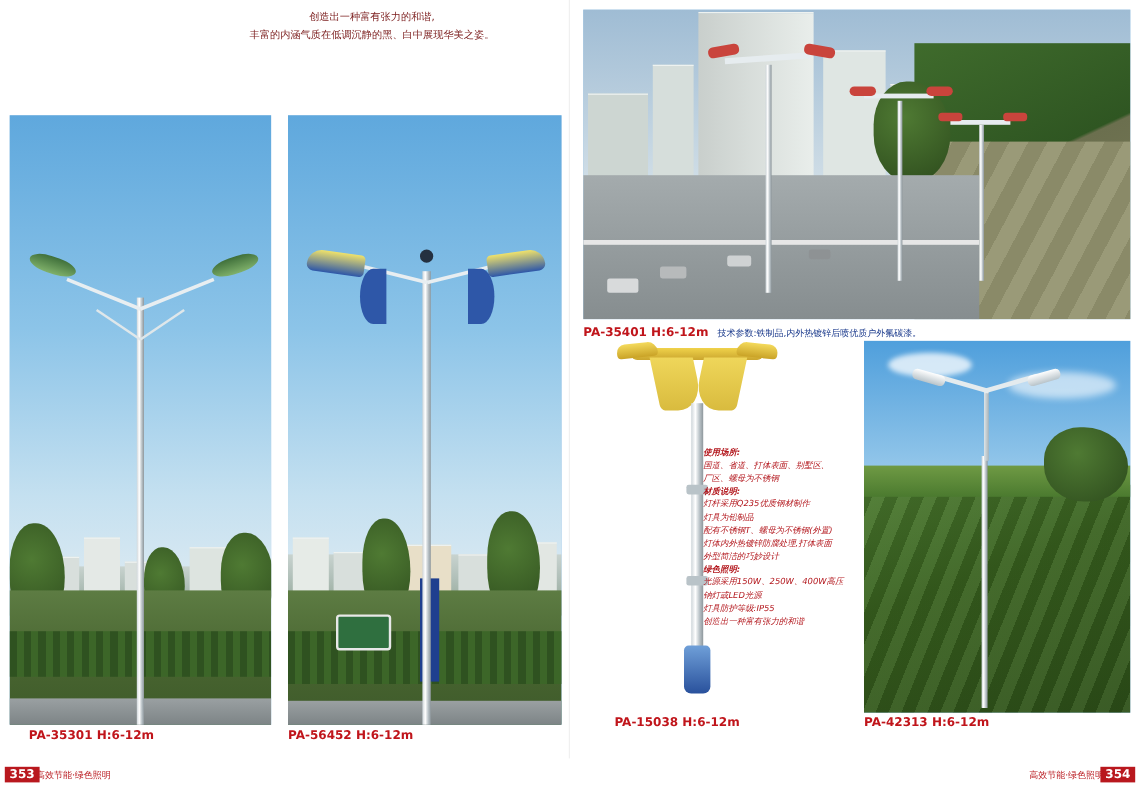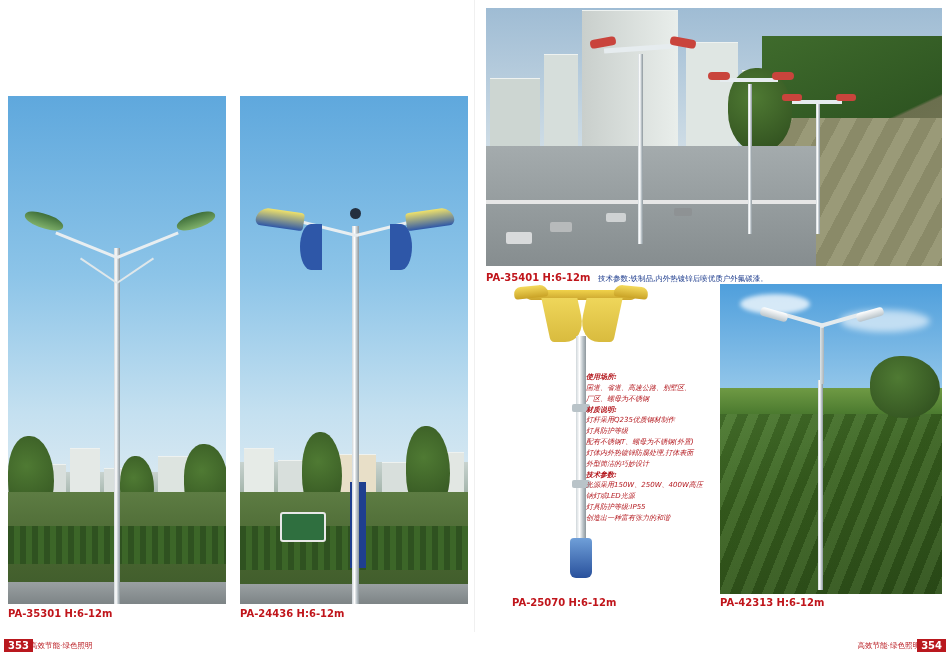--- a/index.html
+++ b/index.html
@@ -139,20 +139,22 @@
     width: 1px;
     background: rgba(0,0,0,0.06);
   }
 </style>
 </head>
 <body>
 
 <div class="page">
 
   <div class="intro">
+    <div>创造出一种富有张力的和谐,</div>
+    <div>丰富的内涵气质在低调沉静的黑、白中展现华美之姿。</div>
   </div>
 
   <div class="photo" style="left:8px; top:96px; width:218px; height:508px;">
     <div class="sky" style="height:78%;"></div>
 
     <div class="cityband" style="top:74%; height:8%;"></div>
     <div class="bldg" style="left:8px; top:355px; width:26px; height:60px;"></div>
     <div class="bldg" style="left:38px; top:368px; width:20px; height:48px;"></div>
     <div class="bldg" style="left:62px; top:352px; width:30px; height:64px; background:#e4e9e6;"></div>
     <div class="bldg" style="left:96px; top:372px; width:18px; height:44px;"></div>
@@ -168,21 +170,21 @@
     <div class="road" style="left:0; bottom:0; width:218px; height:22px;"></div>
 
     <div class="pole" style="left:106px; top:152px; width:6px; height:440px;"></div>
     <div class="arm" style="left:109px; top:160px; width:66px; height:3px; transform:rotate(-22deg);"></div>
     <div class="arm" style="left:109px; top:160px; width:66px; height:3px; transform:rotate(202deg);"></div>
     <div class="arm" style="left:109px; top:186px; width:44px; height:2px; transform:rotate(-34deg); background:#dfe7ea;"></div>
     <div class="arm" style="left:109px; top:186px; width:44px; height:2px; transform:rotate(214deg); background:#dfe7ea;"></div>
     <div class="head" style="left:168px; top:118px; width:40px; height:14px; background:linear-gradient(to bottom,#3f6f3a,#7fb06a); transform:rotate(-18deg);"></div>
     <div class="head" style="left:16px; top:118px; width:40px; height:14px; background:linear-gradient(to bottom,#3f6f3a,#7fb06a); transform:rotate(18deg);"></div>
   </div>
-  <div class="caption" style="left:8px; top:608px;">
+  <div class="caption" style="left:24px; top:608px;">
     <span>PA-35301</span>
     <span>H:6-12m</span>
   </div>
 
   <div class="photo" style="left:240px; top:96px; width:228px; height:508px;">
     <div class="sky" style="height:78%;"></div>
     <div class="cityband" style="top:72%; height:10%;"></div>
     <div class="bldg" style="left:4px; top:352px; width:30px; height:66px; background:#e6ebe7;"></div>
     <div class="bldg" style="left:38px; top:364px; width:26px; height:54px;"></div>
     <div class="bldg" style="left:96px; top:358px; width:40px; height:60px; background:#e8dfc8;"></div>
@@ -200,21 +202,21 @@
     <div class="pole" style="left:112px; top:130px; width:7px; height:460px;"></div>
     <div style="position:absolute; left:110px; top:112px; width:11px; height:11px; border-radius:50%; background:#243040;"></div>
     <div class="arm" style="left:116px; top:138px; width:58px; height:3px; transform:rotate(-14deg);"></div>
     <div class="arm" style="left:116px; top:138px; width:58px; height:3px; transform:rotate(194deg);"></div>
     <div style="position:absolute; left:166px; top:114px; width:48px; height:18px; background:linear-gradient(to bottom,#f0e26a,#2e57a8); border-radius:4px 14px 6px 4px; transform:rotate(-8deg);"></div>
     <div style="position:absolute; left:16px; top:114px; width:48px; height:18px; background:linear-gradient(to bottom,#f0e26a,#2e57a8); border-radius:14px 4px 4px 6px; transform:rotate(8deg);"></div>
     <div style="position:absolute; left:60px; top:128px; width:22px; height:46px; background:#2e57a8; border-radius:60% 0 0 60%;"></div>
     <div style="position:absolute; left:150px; top:128px; width:22px; height:46px; background:#2e57a8; border-radius:0 60% 60% 0;"></div>
   </div>
   <div class="caption" style="left:240px; top:608px;">
-    <span>PA-24436</span>
+    <span>PA-56452</span>
     <span>H:6-12m</span>
   </div>
 
   <div class="gutter"></div>
 
   <div class="photo" style="left:486px; top:8px; width:456px; height:258px;">
     <div class="sky" style="height:55%; background:linear-gradient(to bottom,#9fbcd4,#cfdde6);"></div>
 
     <div class="bldg" style="left:96px; top:2px; width:96px; height:150px; background:linear-gradient(to right,#c9cfcc,#e9eeeb);"></div>
     <div class="bldg" style="left:200px; top:34px; width:52px; height:118px; background:#dfe6e3;"></div>
@@ -260,35 +262,35 @@
     <div style="position:absolute; left:28px; top:2px; width:34px; height:12px; background:linear-gradient(to bottom,#f4da5c,#c9a226); border-radius:8px 10px 4px 4px; transform:rotate(-6deg);"></div>
     <div style="position:absolute; left:128px; top:2px; width:34px; height:12px; background:linear-gradient(to bottom,#f4da5c,#c9a226); border-radius:10px 8px 4px 4px; transform:rotate(6deg);"></div>
     <div style="position:absolute; left:60px; top:14px; width:36px; height:44px; background:linear-gradient(to bottom,#efd65a,#d9bb3e); border-radius:0 0 60% 10%; transform:skewX(12deg);"></div>
     <div style="position:absolute; left:96px; top:14px; width:36px; height:44px; background:linear-gradient(to bottom,#efd65a,#d9bb3e); border-radius:0 0 10% 60%; transform:skewX(-12deg);"></div>
     <div class="pole" style="left:90px; top:52px; width:10px; height:236px;"></div>
     <div style="position:absolute; left:86px; top:120px; width:18px; height:8px; background:#b9c3c8; border-radius:2px;"></div>
     <div style="position:absolute; left:86px; top:196px; width:18px; height:8px; background:#b9c3c8; border-radius:2px;"></div>
     <div style="position:absolute; left:84px; top:254px; width:22px; height:40px; background:linear-gradient(to bottom,#6f9fd8,#29519c); border-radius:4px 4px 6px 6px;"></div>
   </div>
   <div class="caption" style="left:512px; top:597px;">
-    <span>PA-25070</span>
+    <span>PA-15038</span>
     <span>H:6-12m</span>
   </div>
 
   <div class="specs">
     <div class="hdr line">使用场所:</div>
-    <div class="line">国道、省道、高速公路、别墅区、</div>
+    <div class="line">国道、省道、打体表面、别墅区、</div>
     <div class="line">厂区、螺母为不锈钢</div>
     <div class="hdr line">材质说明:</div>
     <div class="line">灯杆采用Q235优质钢材制作</div>
-    <div class="line">灯具防护等级</div>
+    <div class="line">灯具为铅制品</div>
     <div class="line">配有不锈钢T、螺母为不锈钢(外置)</div>
     <div class="line">灯体内外热镀锌防腐处理,打体表面</div>
     <div class="line">外型简洁的巧妙设计</div>
-    <div class="hdr line">技术参数:</div>
+    <div class="hdr line">绿色照明:</div>
     <div class="line">光源采用150W、250W、400W高压</div>
     <div class="line">钠灯或LED光源</div>
     <div class="line">灯具防护等级:IP55</div>
     <div class="line">创造出一种富有张力的和谐</div>
   </div>
 
   <div class="photo" style="left:720px; top:284px; width:222px; height:310px;">
     <div class="sky" style="height:45%; background:linear-gradient(to bottom,#4f9fdc,#a9d3ee);"></div>
     <div style="position:absolute; left:20px; top:10px; width:70px; height:20px; background:rgba(255,255,255,0.75); border-radius:50%; filter:blur(2px);"></div>
     <div style="position:absolute; left:120px; top:26px; width:90px; height:22px; background:rgba(255,255,255,0.6); border-radius:50%; filter:blur(3px);"></div>

